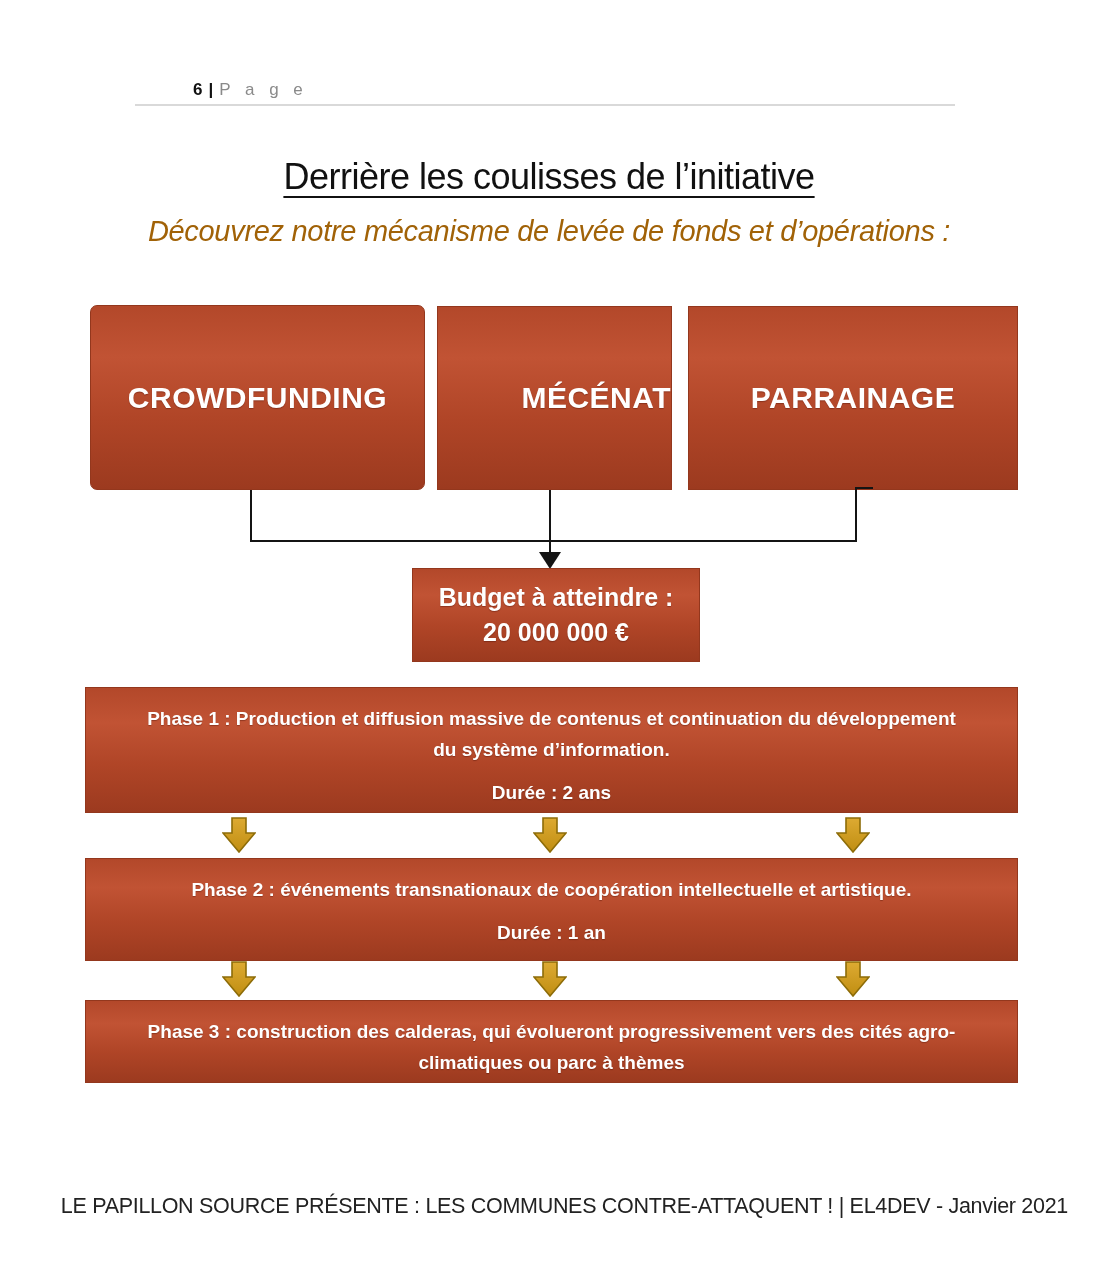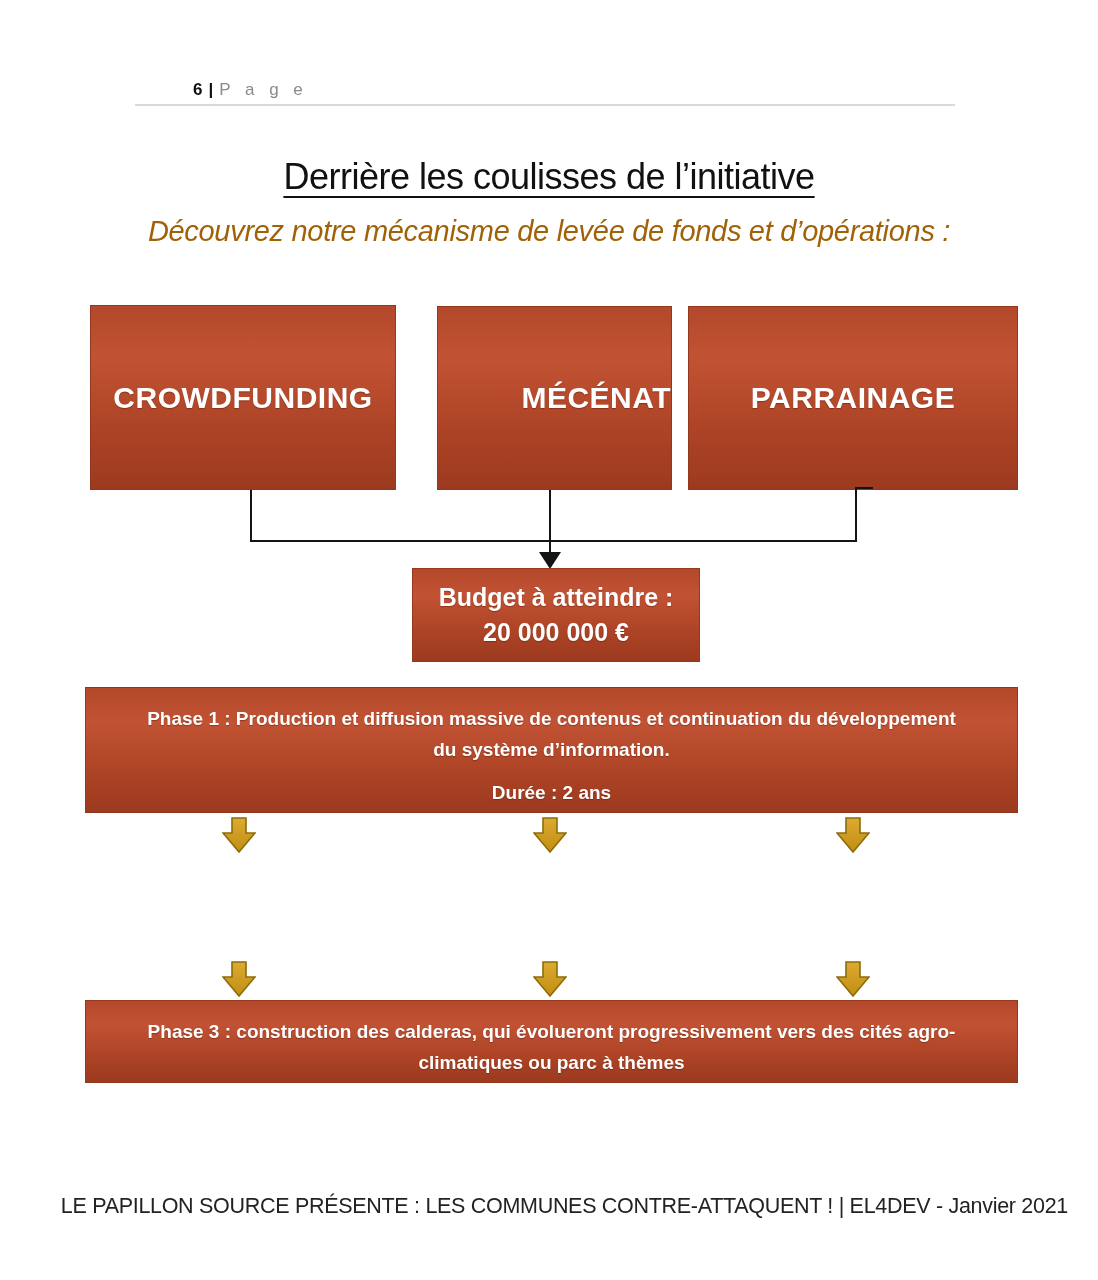--- a/index.html
+++ b/index.html
@@ -28,21 +28,21 @@
   .redbox{
     position:absolute;
     background:linear-gradient(180deg,#b3482a 0%,#c15334 28%,#b04527 62%,#9c3a1f 100%);
     border:1px solid #93371d;
     color:#ffffff;font-weight:bold;text-align:center;
     display:flex;align-items:center;justify-content:center;
     text-shadow:0 1px 1px rgba(60,10,0,0.35);
     box-sizing:border-box;
   }
   .srcbox{font-size:30px;letter-spacing:0.5px;}
-  .box-crowdfunding{left:90px;top:305px;width:306px;height:185px;}
+  .box-crowdfunding{left:90px;top:305px;width:335px;height:185px;border-radius:7px;}
   .box-mecenat{left:437px;top:306px;width:235px;height:184px;justify-content:flex-end;}
   .box-parrainage{left:688px;top:306px;width:330px;height:184px;}
   
   .conn{position:absolute;background:#141414;}
   .conn-left-v{left:250px;top:490px;width:2px;height:52px;}
   .conn-center-v{left:549px;top:490px;width:2px;height:64px;}
   .conn-right-v{left:855px;top:488px;width:2px;height:54px;}
   .conn-right-hook{left:855px;top:487px;width:18px;height:2px;}
   .conn-h{left:250px;top:540px;width:607px;height:2px;}
   .arrow-head{
@@ -127,20 +127,24 @@
   <svg class="goldarrow ga-r1-1" viewBox="0 0 34 37">
     <path d="M10 1 H24 V16 H33 L17 35 L1 16 H10 Z" fill="url(#agrad)" stroke="#8d6c08" stroke-width="1.6" stroke-linejoin="miter"></path>
   </svg>
   <svg class="goldarrow ga-r1-2" viewBox="0 0 34 37">
     <path d="M10 1 H24 V16 H33 L17 35 L1 16 H10 Z" fill="url(#agrad)" stroke="#8d6c08" stroke-width="1.6" stroke-linejoin="miter"></path>
   </svg>
   <svg class="goldarrow ga-r1-3" viewBox="0 0 34 37">
     <path d="M10 1 H24 V16 H33 L17 35 L1 16 H10 Z" fill="url(#agrad)" stroke="#8d6c08" stroke-width="1.6" stroke-linejoin="miter"></path>
   </svg>
 
+  <div class="redbox phase phase-2">
+    <span class="line">Phase 2 : événements transnationaux de coopération intellectuelle et artistique.</span>
+    <span class="duration">Durée : 1 an</span>
+  </div>
 
   <svg class="goldarrow ga-r2-1" viewBox="0 0 34 37">
     <path d="M10 1 H24 V16 H33 L17 35 L1 16 H10 Z" fill="url(#agrad)" stroke="#8d6c08" stroke-width="1.6" stroke-linejoin="miter"></path>
   </svg>
   <svg class="goldarrow ga-r2-2" viewBox="0 0 34 37">
     <path d="M10 1 H24 V16 H33 L17 35 L1 16 H10 Z" fill="url(#agrad)" stroke="#8d6c08" stroke-width="1.6" stroke-linejoin="miter"></path>
   </svg>
   <svg class="goldarrow ga-r2-3" viewBox="0 0 34 37">
     <path d="M10 1 H24 V16 H33 L17 35 L1 16 H10 Z" fill="url(#agrad)" stroke="#8d6c08" stroke-width="1.6" stroke-linejoin="miter"></path>
   </svg>

